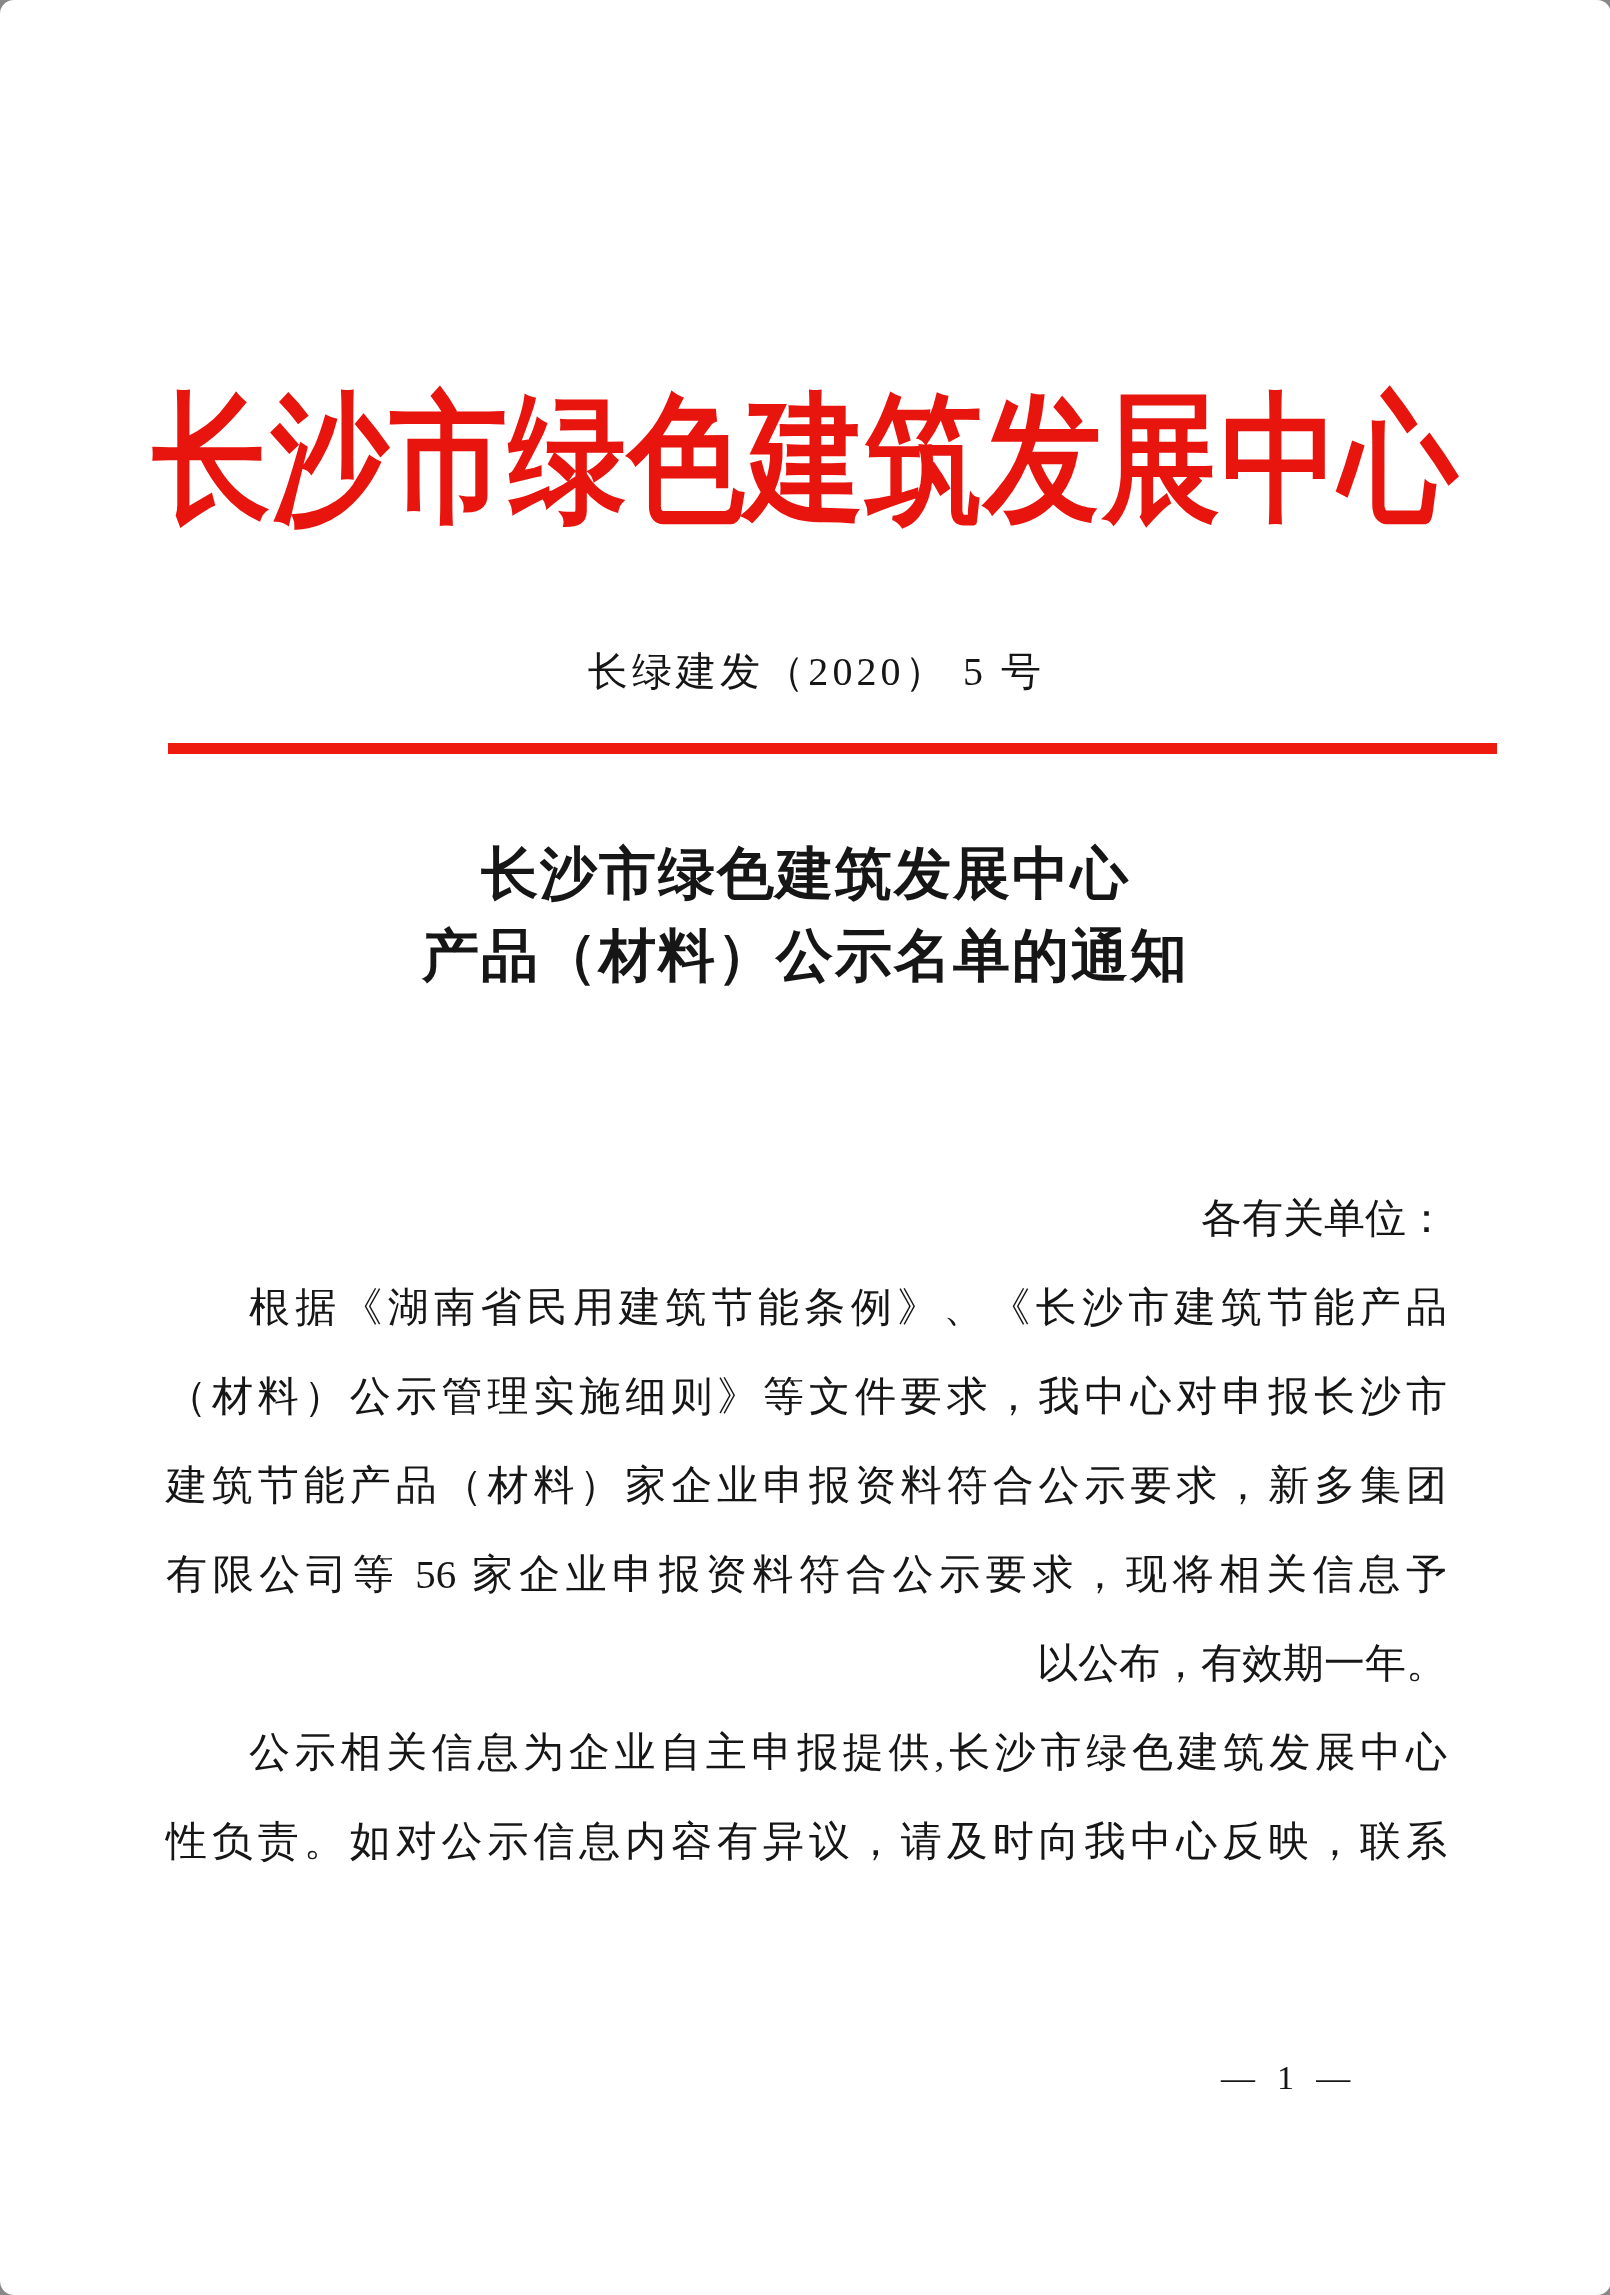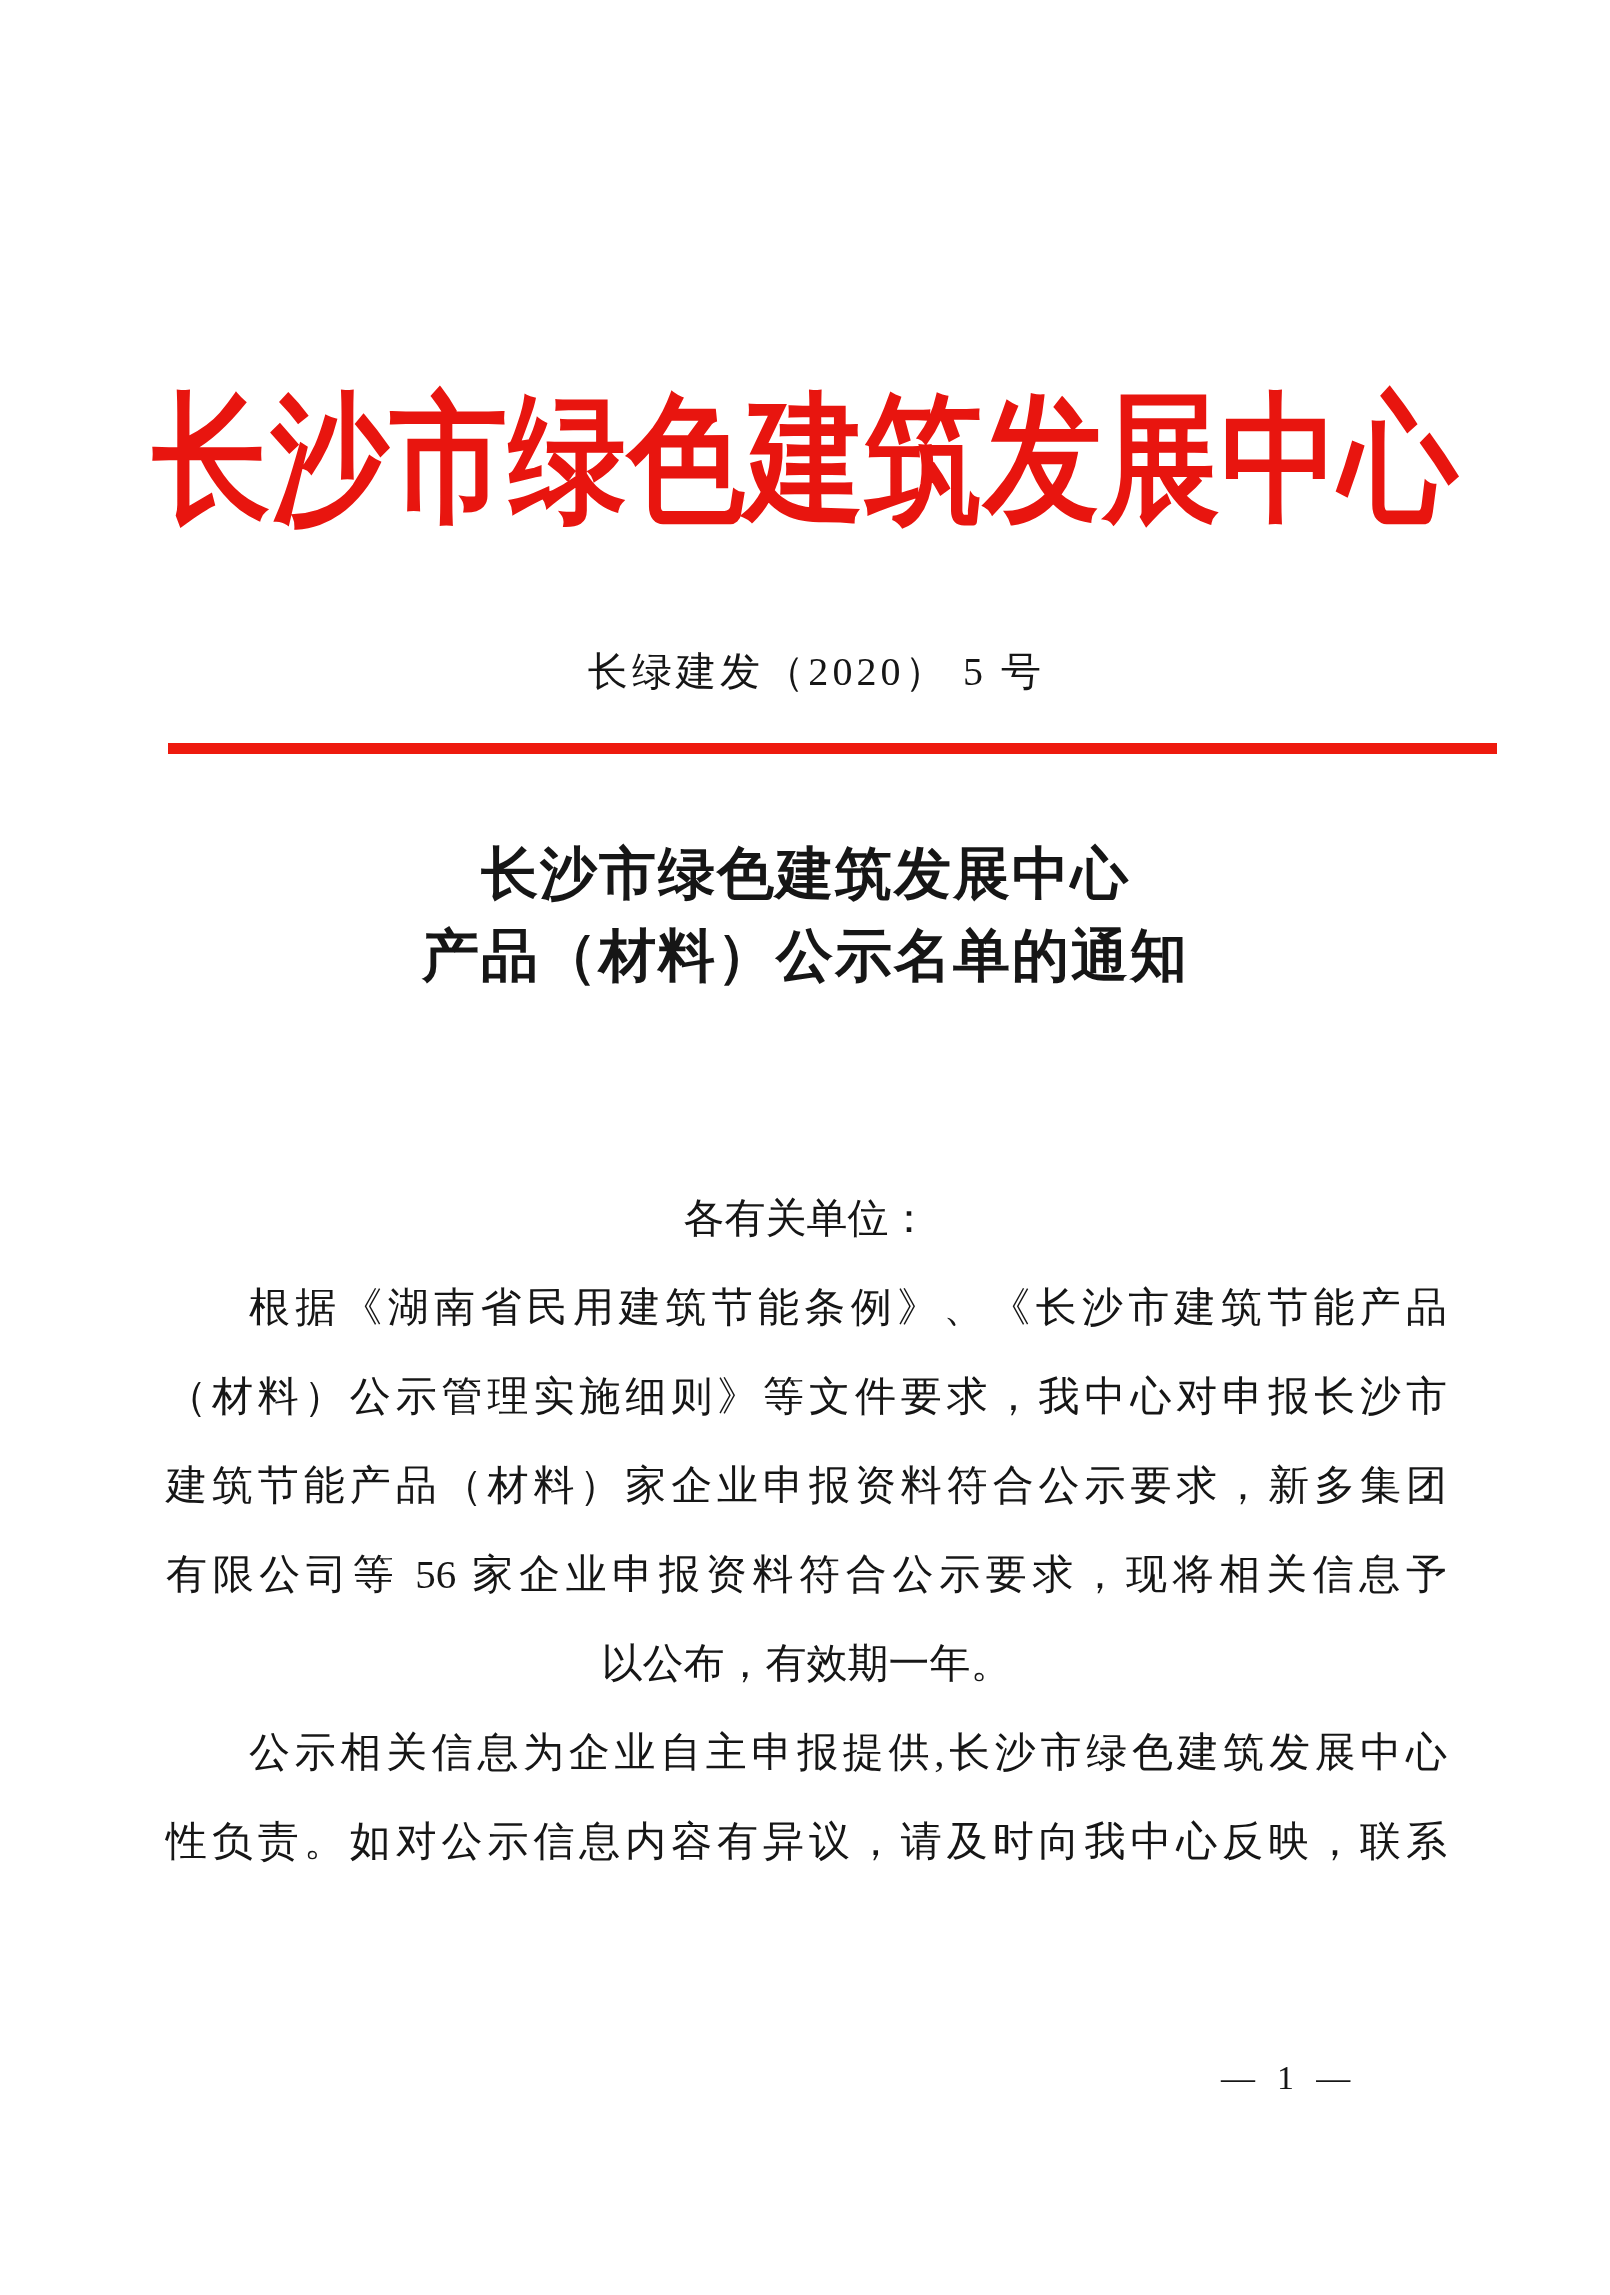--- a/index.html
+++ b/index.html
@@ -11,20 +11,21 @@
   html,body{margin:0;padding:0;background:#888;}
   .page{
     position:relative;
     width:1611px;
     height:2295px;
     margin:0 auto;
     background:var(--paper);
     overflow:hidden;
     font-family:"Liberation Serif","DejaVu Serif",serif;
     color:var(--ink);
+    border-radius:14px;
   }
   
   .masthead{
     position:absolute;
     top:365px;
     left:0;
     width:100%;
     text-align:center;
     font-size:140px;
     line-height:1.35;
@@ -75,21 +76,21 @@
   .body-col{
     position:absolute;
     top:1174px;
     left:166px;
     width:1281px;
     font-size:41px;
     line-height:89px;
     color:var(--ink);
   }
   .line{
-    text-align:center;
+    text-align:right;
   }
   .just{
     text-align:justify;
     text-align-last:justify;
   }
   .indent{
     text-indent:83px;
   }
   
   .page-number{

